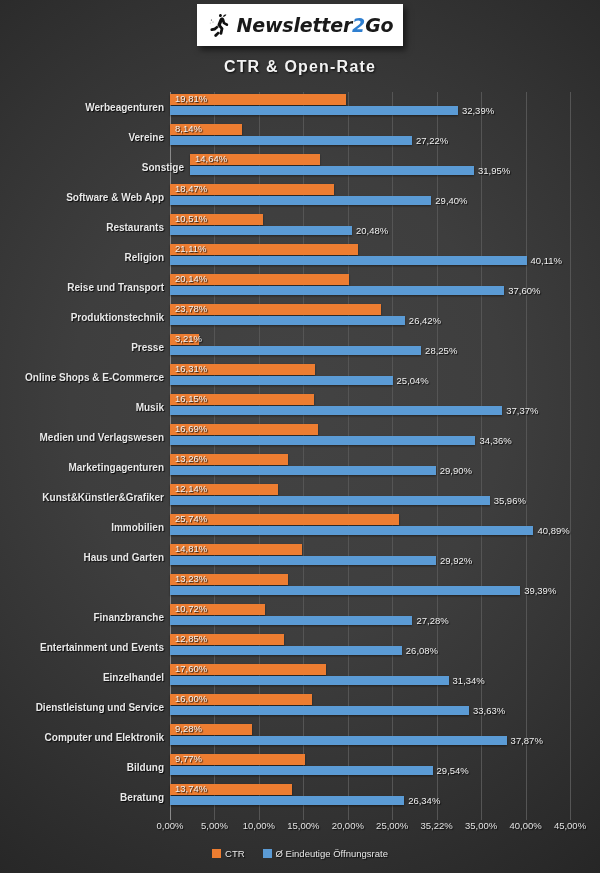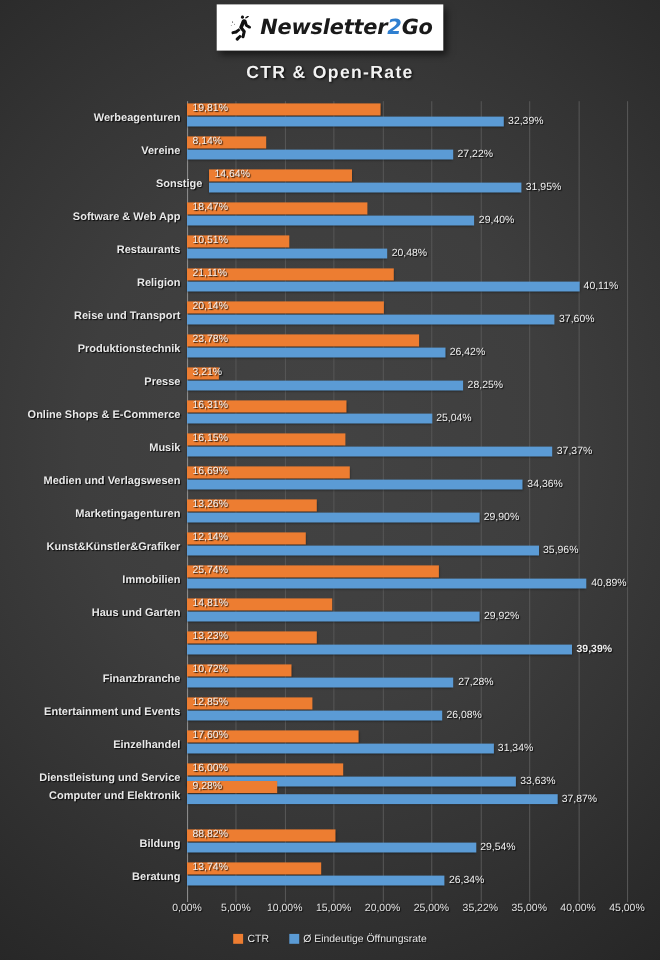--- a/index.html
+++ b/index.html
@@ -349,21 +349,21 @@
           <div class="cat-label">Haus und Garten</div>
           <div class="bar ctr" style="width: 131.644px; background: rgb(237, 125, 49);"></div>
           <div class="bar open" style="width: 265.956px; background: rgb(91, 155, 213);"></div>
           <div class="dlabel ctr">14,81%</div>
           <div class="dlabel open" style="left: 439.956px;">29,92%</div>
         </div>
         <div class="row" style="top: 480px;">
           <div class="bar ctr" style="width: 117.6px; background: rgb(237, 125, 49);"></div>
           <div class="bar open" style="width: 350.133px; background: rgb(91, 155, 213);"></div>
           <div class="dlabel ctr">13,23%</div>
-          <div class="dlabel open" style="left: 524.133px; font-weight: bold;">39,39%</div>
+          <div class="dlabel open" style="left: 524.133px;">39,39%</div>
         </div>
         <div class="row" style="top: 510px;">
           <div class="cat-label">Finanzbranche</div>
           <div class="bar ctr" style="width: 95.2889px; background: rgb(237, 125, 49);"></div>
           <div class="bar open" style="width: 242.489px; background: rgb(91, 155, 213);"></div>
           <div class="dlabel ctr">10,72%</div>
           <div class="dlabel open" style="left: 416.489px;">27,28%</div>
         </div>
         <div class="row" style="top: 540px;">
           <div class="cat-label">Entertainment und Events</div>
@@ -379,32 +379,32 @@
           <div class="dlabel ctr">17,60%</div>
           <div class="dlabel open" style="left: 452.578px;">31,34%</div>
         </div>
         <div class="row" style="top: 600px;">
           <div class="cat-label">Dienstleistung und Service</div>
           <div class="bar ctr" style="width: 142.222px; background: rgb(237, 125, 49);"></div>
           <div class="bar open" style="width: 298.933px; background: rgb(91, 155, 213);"></div>
           <div class="dlabel ctr">16,00%</div>
           <div class="dlabel open" style="left: 472.933px;">33,63%</div>
         </div>
-        <div class="row" style="top: 616px; text-decoration: underline;">
+        <div class="row" style="top: 630px; text-decoration: underline;">
           <div class="cat-label">Computer und Elektronik</div>
           <div class="bar ctr" style="width: 82.4889px; background: rgb(237, 125, 49);"></div>
           <div class="bar open" style="width: 336.622px; background: rgb(91, 155, 213);"></div>
           <div class="dlabel ctr">9,28%</div>
           <div class="dlabel open" style="left: 510.622px;">37,87%</div>
         </div>
         <div class="row" style="top: 660px;">
           <div class="cat-label">Bildung</div>
           <div class="bar ctr" style="width: 134.578px; background: rgb(237, 125, 49);"></div>
           <div class="bar open" style="width: 262.578px; background: rgb(91, 155, 213);"></div>
-          <div class="dlabel ctr">88,82%</div>
+          <div class="dlabel ctr">9,77%</div>
           <div class="dlabel open" style="left: 436.578px;">29,54%</div>
         </div>
         <div class="row" style="top: 690px;">
           <div class="cat-label">Beratung</div>
           <div class="bar ctr" style="width: 122.133px; background: rgb(237, 125, 49);"></div>
           <div class="bar open" style="width: 234.133px; background: rgb(91, 155, 213);"></div>
           <div class="dlabel ctr">13,74%</div>
           <div class="dlabel open" style="left: 408.133px;">26,34%</div>
         </div>
       </div>

